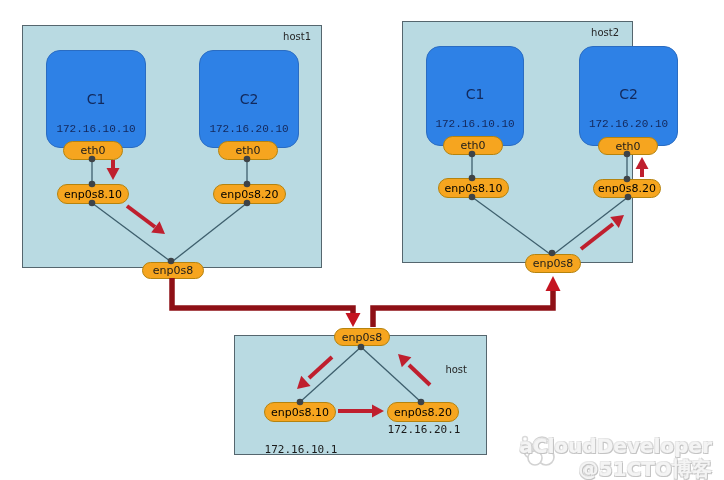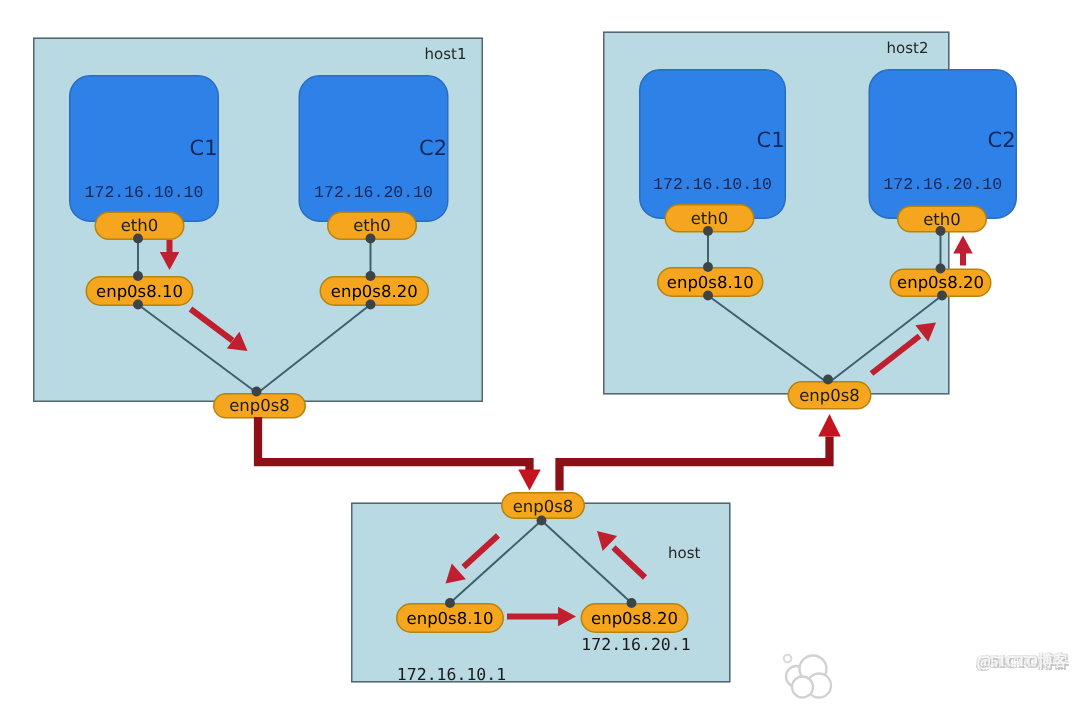--- a/index.html
+++ b/index.html
@@ -1,35 +1,35 @@
 <!DOCTYPE html>
 <html><head>
 <meta charset="utf-8">
 <style>
   html,body{margin:0;padding:0;background:#fff;}
   .stage{position:relative;width:724px;height:480px;background:#ffffff;overflow:hidden;
          font-family:"DejaVu Sans","Liberation Sans",sans-serif;}
   .panel{position:absolute;background:#b9dae2;border:1.5px solid #55666e;box-sizing:border-box;}
   .ptitle{position:absolute;font-size:10px;color:#262626;}
   .cbox{position:absolute;background:#2e81e6;border:1.5px solid #2a6cc2;border-radius:14px;box-sizing:border-box;}
-  .clabel{position:absolute;left:0;width:100%;text-align:right;font-size:14px;color:#12295c;}
+  .clabel{position:absolute;left:0;width:100%;text-align:center;font-size:14px;color:#12295c;}
   .cip{position:absolute;left:0;width:100%;text-align:center;font-size:11px;color:#13275a;
        font-family:Liberation Mono, monospace;}
   .pill{position:absolute;background:#f6a51f;border:1.8px solid #b5830e;border-radius:12px;
         box-sizing:border-box;display:flex;align-items:center;justify-content:center;
         font-size:11px;color:#1c1c1c;white-space:nowrap;}
   .pill.vlan{color:#000000;}
   .iptext{position:absolute;text-align:center;font-size:11px;color:#1a1a1a;
           font-family:"DejaVu Sans Mono","Liberation Mono",monospace;}
   .lay{position:absolute;left:0;top:0;pointer-events:none;}
   .wm{position:absolute;right:12px;top:435px;text-align:right;line-height:1.1;
       color:#f4f4f4;font-weight:bold;
       text-shadow:1px 1px 0 #c3c3c3,-1px -1px 0 #e9e9e9,1px -1px 0 #d9d9d9,-1px 1px 0 #d0d0d0;}
   .wm-brand{font-size:20px;}
-  .wm-src{font-size:10px;margin-top:1px;font-family:Liberation Serif, serif;}
+  .wm-src{font-size:20px;margin-top:1px;}
   .wm-logo{position:absolute;left:515px;top:431px;}
 </style>
 </head>
 <body>
 
 <div class="stage">
 
   <div class="panel" style="left:22px;top:25px;width:300px;height:243px;">
     <div class="ptitle" style="right:10px;top:5px;">host1</div>
     <div class="cbox" style="left:23px;top:24px;width:100px;height:98px;">
@@ -137,16 +137,17 @@
   <svg class="wm-logo" width="46" height="42">
     <g fill="#ffffff" stroke="#d2d2d2" stroke-width="1.6">
       <circle cx="16" cy="20" r="7"></circle>
       <circle cx="27" cy="15" r="9"></circle>
       <circle cx="31" cy="26" r="8"></circle>
       <circle cx="20" cy="27" r="7"></circle>
     </g>
     <circle cx="10" cy="8" r="2.5" fill="none" stroke="#dadada" stroke-width="1.4"></circle>
   </svg>
   <div class="wm">
+    <div class="wm-brand">aCloudDeveloper</div>
     <div class="wm-src">@51CTO博客</div>
   </div>
 
 </div>
 
 </body></html>

